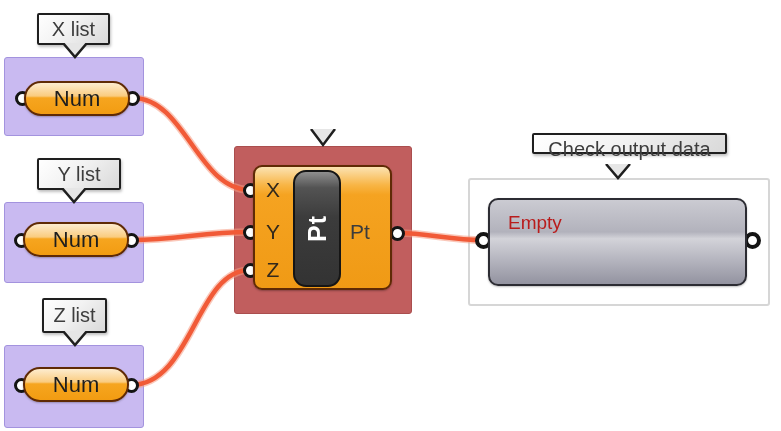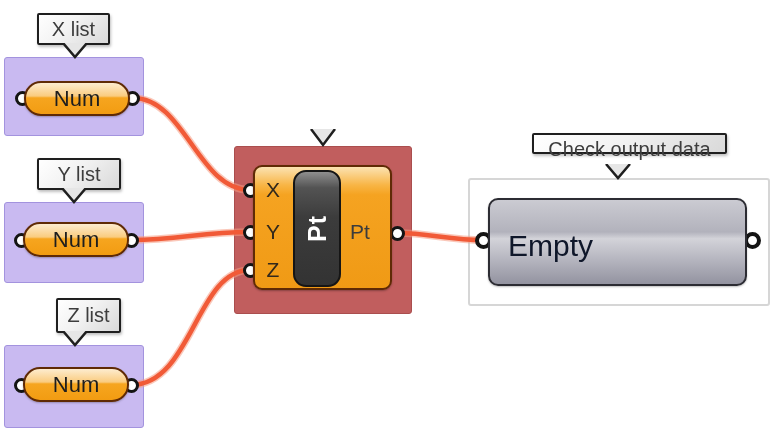--- a/index.html
+++ b/index.html
@@ -39,21 +39,21 @@
         display:flex;align-items:center;justify-content:center;}
   .construct-icon span{transform:rotate(-90deg);color:#ffffff;font-weight:bold;font-size:25px;letter-spacing:1px;}
   .io-label{position:absolute;z-index:5;font-size:21px;color:#33291c;width:24px;text-align:center;line-height:22px;}
   .out-label{position:absolute;z-index:5;font-size:21px;color:#3c3c3c;line-height:22px;}
 
   
   .panel{position:absolute;box-sizing:border-box;left:488px;top:198px;width:259px;height:88px;
         border-radius:10px;border:2.5px solid #2c2c33;z-index:4;
         background:linear-gradient(180deg,#cbcbd2 0%,#b2b2bc 38%,#d3d3d9 46%,#b4b4be 72%,#9393a0 100%);
         box-shadow:0 1px 2px rgba(0,0,0,.25);}
-  .panel-text{position:absolute;left:508px;top:229px;z-index:5;font-size:30px;color:#0f172a;}
+  .panel-text{position:absolute;left:508px;top:212px;z-index:5;font-size:19px;color:#b91c1c;}
 
   
   .callout{position:absolute;box-sizing:border-box;z-index:6;border:2px solid #1f1f1f;border-radius:2px;
         background:linear-gradient(135deg,#ffffff 0%,#f2f2f2 45%,#d9d9d9 100%);
         text-align:center;font-size:20px;color:#3d3d3d;
         box-shadow:1px 2px 3px rgba(0,0,0,.25);}
   .callout-tip{position:absolute;z-index:7;}
 </style>
 </head>
 <body>
@@ -110,21 +110,21 @@
   <div class="callout" style="left:37px;top:13px;width:73px;height:32px;line-height:28px;">X list</div>
   <svg class="callout-tip" style="left:62px;top:43px;" width="26" height="17">
     <path d="M1,0 L13,14 L25,0" fill="#e6e6e6" stroke="#1f1f1f" stroke-width="2.5"></path>
     </svg>
 
   <div class="callout" style="left:37px;top:158px;width:84px;height:32px;line-height:28px;">Y list</div>
   <svg class="callout-tip" style="left:61px;top:188px;" width="26" height="17">
     <path d="M1,0 L13,14 L25,0" fill="#e6e6e6" stroke="#1f1f1f" stroke-width="2.5"></path>
     </svg>
 
-  <div class="callout" style="left:56px;top:298px;width:65px;height:35px;line-height:31px;">Z list</div>
+  <div class="callout" style="left:42px;top:298px;width:65px;height:35px;line-height:31px;">Z list</div>
   <svg class="callout-tip" style="left:62px;top:331px;" width="26" height="17">
     <path d="M1,0 L13,14 L25,0" fill="#e6e6e6" stroke="#1f1f1f" stroke-width="2.5"></path>
     </svg>
 
   <svg class="callout-tip" style="left:310px;top:129px;" width="26" height="19">
     <path d="M1,0 L13,16 L25,0" fill="#e6e6e6" stroke="#1f1f1f" stroke-width="2.5"></path>
     </svg>
 
   <div class="callout" style="left:518px;top:133px;width:195px;height:21px;line-height:29px;margin-left:14px;">Check output data</div>
   <svg class="callout-tip" style="left:605px;top:164px;" width="26" height="17">

